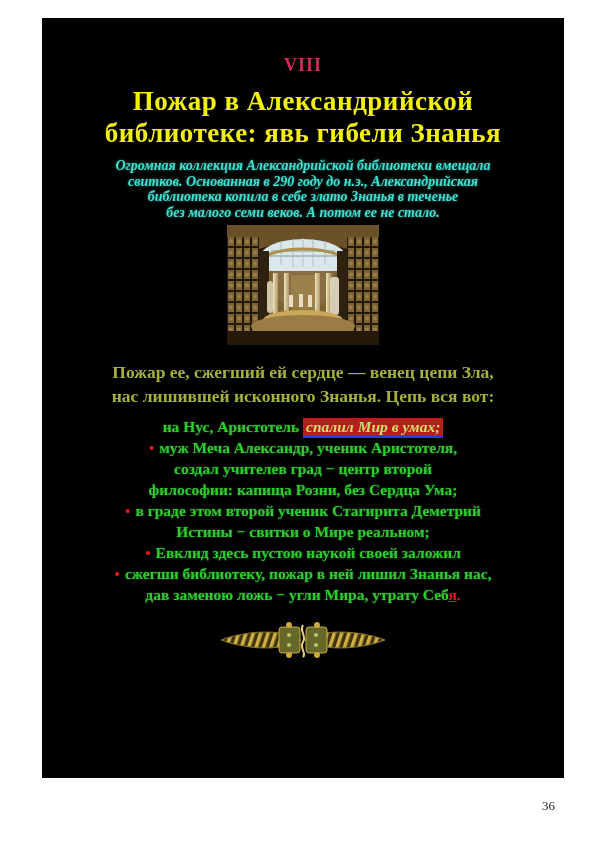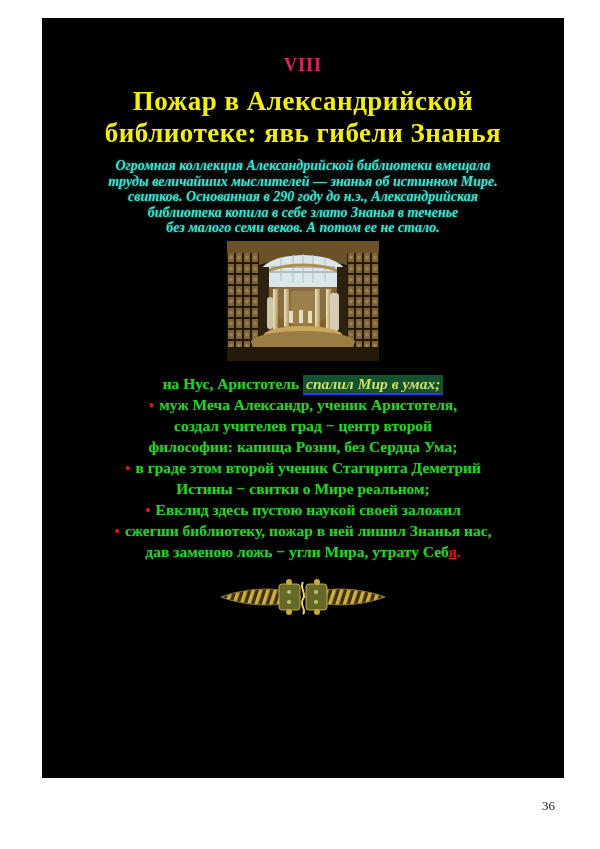--- a/index.html
+++ b/index.html
@@ -19,41 +19,40 @@
   .lead{margin-top:11px;font-weight:bold;font-size:17.5px;line-height:24px;
         color:#a6b13c;}
   .lead p{margin:0;}
   .glist{margin-top:8px;font-weight:bold;font-size:15.5px;line-height:21px;
          color:#2ecb2e;text-shadow:0 0 2px rgba(46,203,46,.5);}
   .glist p{margin:0;}
   .blt{color:#e01818;margin-right:5px;text-shadow:none;}
   .u-p{color:#8a35d6;text-decoration:underline;text-shadow:none;}
   .u-r{color:#e01818;text-decoration:underline;text-shadow:none;}
   .red{color:#e01818;text-shadow:none;}
-  .hl{background:#14532d;color:#cde06a;font-style:italic;padding:0 3px 1px 3px;
+  .hl{background:#b91c1c;color:#cde06a;font-style:italic;padding:0 3px 1px 3px;
       border-bottom:2px solid #3333ff;text-shadow:none;}
   .emblem{margin-top:15px;line-height:0;}
   .pagenum{position:absolute;left:542px;top:798px;font-size:13px;color:#1a1a1a;}
 </style>
 </head>
 <body>
 
 <div class="page">
   <div class="panel">
 
     <p class="chapter">VIII</p>
 
     <div class="title">
       <p>Пожар в Александрийской</p>
       <p>библиотеке: явь гибели Знанья</p>
     </div>
 
     <div class="intro">
       <p>Огромная коллекция Александрийской библиотеки вмещала</p>
-      <p>труды величайших мыслителей — знанья об истинном Мире.</p>
       <p>свитков. Основанная в 290 году до н.э., Александрийская</p>
       <p>библиотека копила в себе злато Знанья в теченье</p>
       <p>без малого семи веков. А потом ее не стало.</p>
     </div>
 
     <div class="figure">
       <svg width="152" height="120" viewBox="0 0 152 120">
         <defs>
           <linearGradient id="bgGrad" x1="0" y1="0" x2="0" y2="1">
             <stop offset="0" stop-color="#1c1209"></stop>
@@ -93,20 +92,24 @@
         <circle cx="58" cy="87" r="1.5" fill="#8a1a1a"></circle>
         <circle cx="66" cy="88" r="1.5" fill="#8a1a1a"></circle>
         <circle cx="74" cy="87" r="1.5" fill="#8a1a1a"></circle>
         <ellipse cx="76" cy="95" rx="40" ry="10" fill="#caa95e"></ellipse>
         <ellipse cx="76" cy="101" rx="52" ry="11" fill="#9a7c44"></ellipse>
         <rect x="0" y="106" width="152" height="14" fill="#241808"></rect>
         <ellipse cx="76" cy="58" rx="32" ry="26" fill="#ffffff" opacity="0.07"></ellipse>
       </svg>
     </div>
 
+    <div class="lead">
+      <p>Пожар ее, сжегший ей сердце — венец цепи Зла,</p>
+      <p>нас лишившей исконного Знанья. Цепь вся вот:</p>
+    </div>
 
     <div class="glist">
       <p><span>на Нус, Аристотель </span><span class="hl">спалил Мир в умах;</span></p>
       <p><span class="blt">•</span><span>муж Меча Александр, ученик Аристотеля,</span></p>
       <p><span>создал учителев град − центр второй</span></p>
       <p><span>философии: капища Розни, без Сердца Ума;</span></p>
       <p><span class="blt">•</span><span>в граде этом второй ученик Стагирита Деметрий</span></p>
       <p><span>Истины − свитки о Мире реальном;</span></p>
       <p><span class="blt">•</span><span>Евклид здесь пустою наукой своей заложил</span></p>
       <p><span class="blt">•</span><span>сжегши библиотеку, пожар в ней лишил Знанья нас,</span></p>

